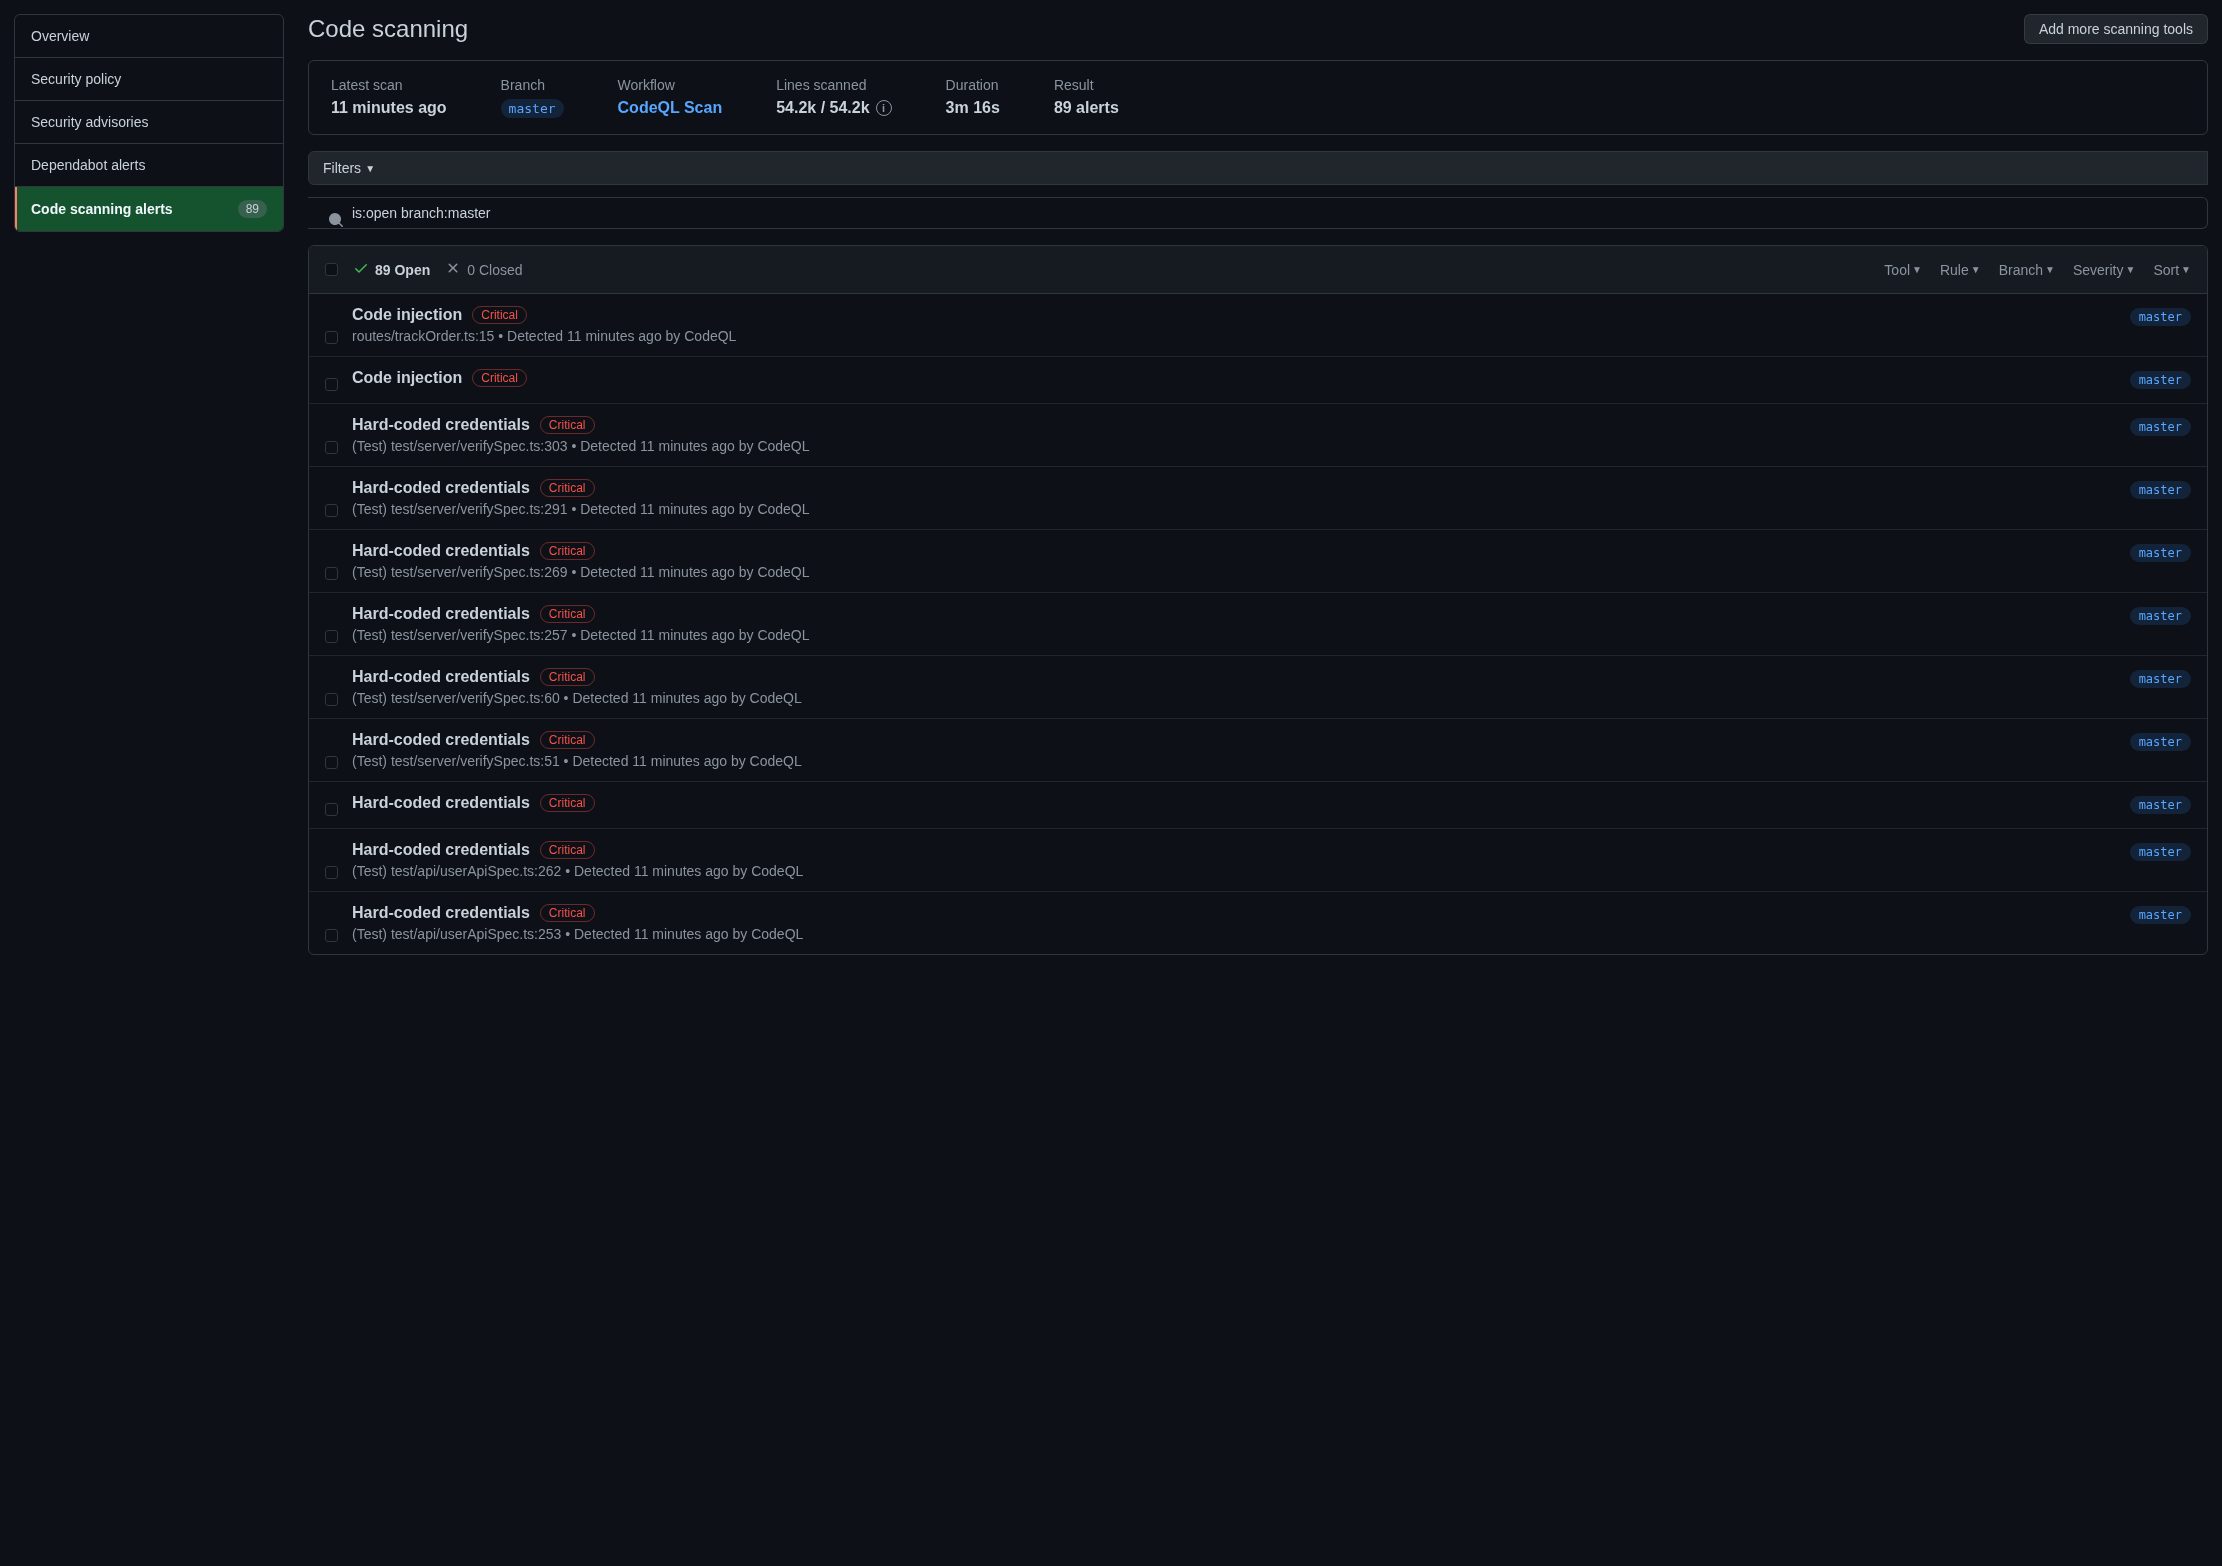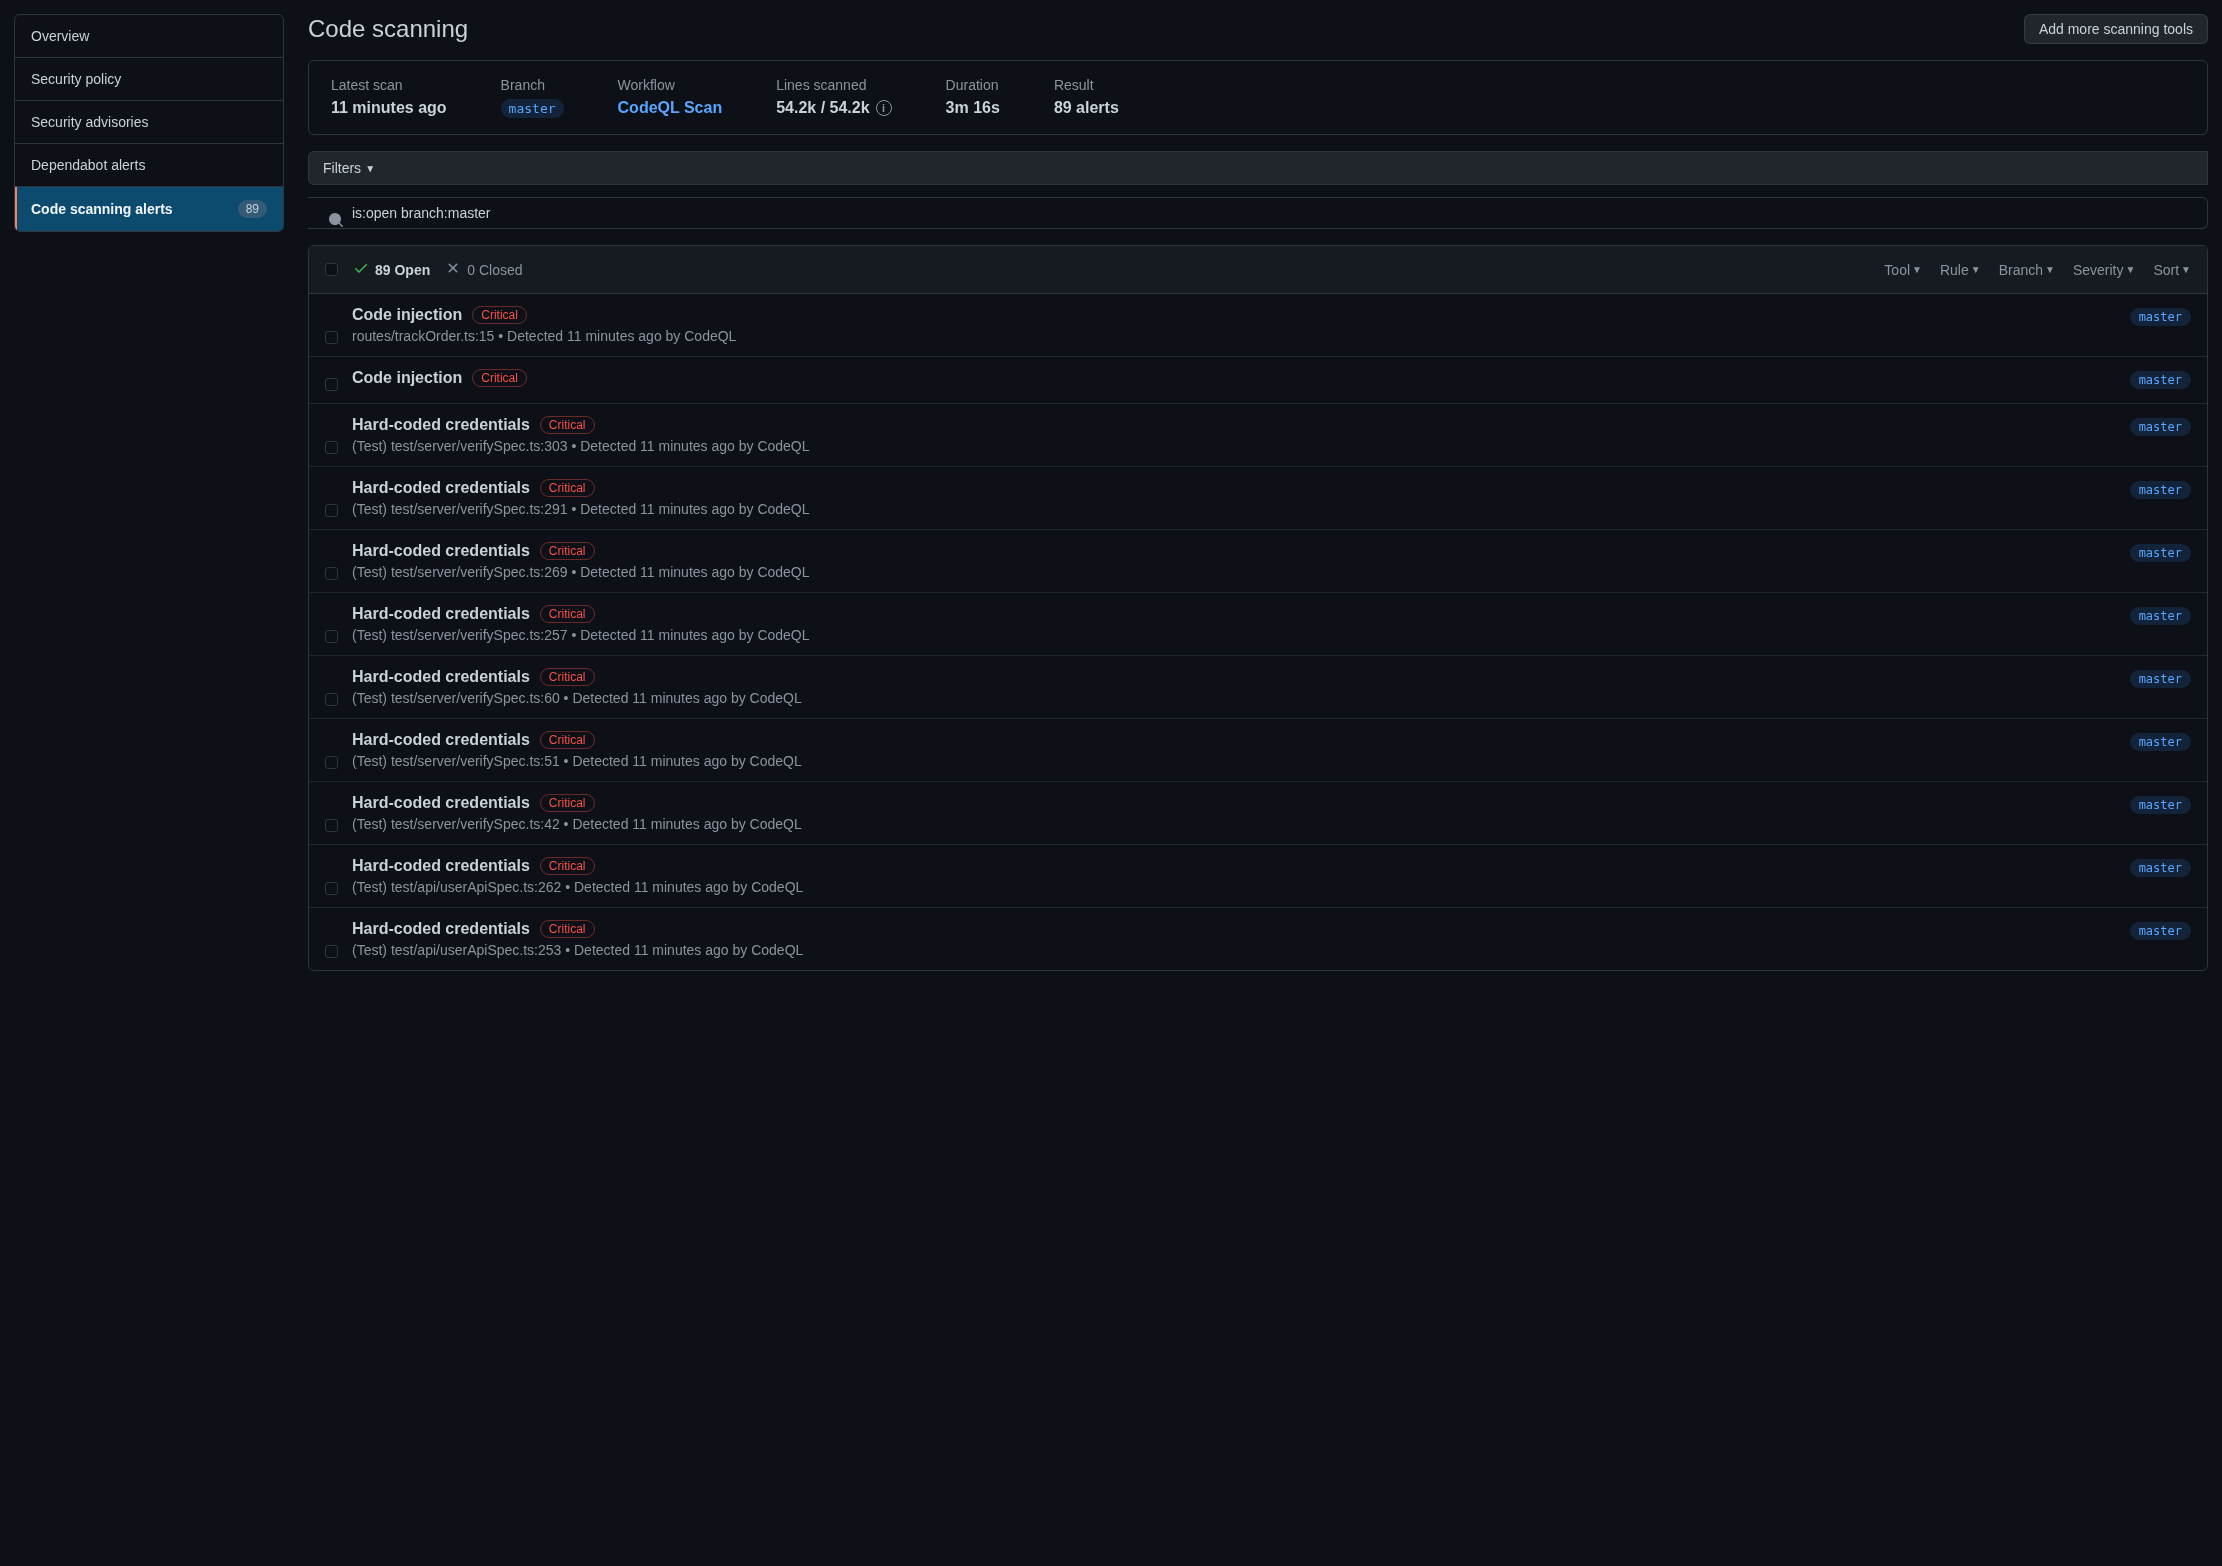--- a/index.html
+++ b/index.html
@@ -25,21 +25,21 @@
     padding: 13px 16px;
     border-bottom: 1px solid #30363d;
     cursor: pointer;
     color: #c9d1d9;
     display: flex;
     justify-content: space-between;
     align-items: center;
   }
   .sidebar-item:last-child { border-bottom: none; }
   .sidebar-item.active {
-    background: #0c4a6e;
+    background: #14532d;
     border-left: 2px solid #f78166;
     padding-left: 14px;
     font-weight: 600;
     color: #f0f6fc;
   }
   .counter {
     background: rgba(110, 118, 129, 0.4);
     color: #c9d1d9;
     border-radius: 20px;
     padding: 2px 8px;
@@ -402,21 +402,20 @@
           </div>
           <span class="branch-label">master</span>
         </div>
         <div class="alert-row">
           <input type="checkbox" class="checkbox alert-check" style="">
           <div class="alert-content">
             <div class="alert-title-row">
               <span class="alert-title">Hard-coded credentials</span>
               <span class="severity-badge">Critical</span>
             </div>
-            <div class="alert-meta">(Test) test/server/verifySpec.ts:42 • Detected 11 minutes ago by CodeQL</div>
           </div>
           <span class="branch-label">master</span>
         </div>
         <div class="alert-row">
           <input type="checkbox" class="checkbox alert-check" style="">
           <div class="alert-content">
             <div class="alert-title-row">
               <span class="alert-title">Hard-coded credentials</span>
               <span class="severity-badge">Critical</span>
             </div>

